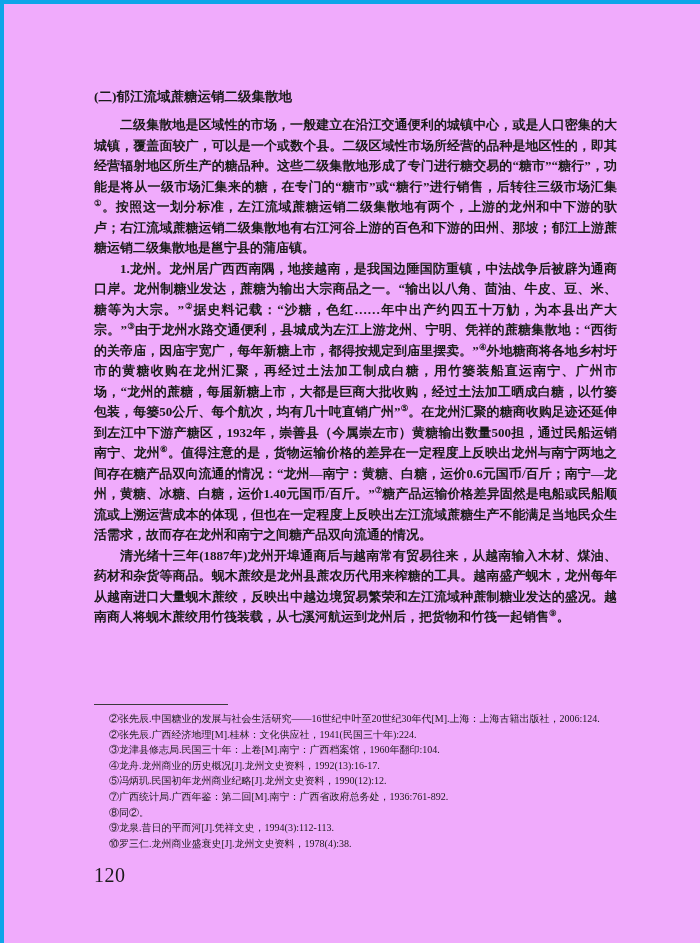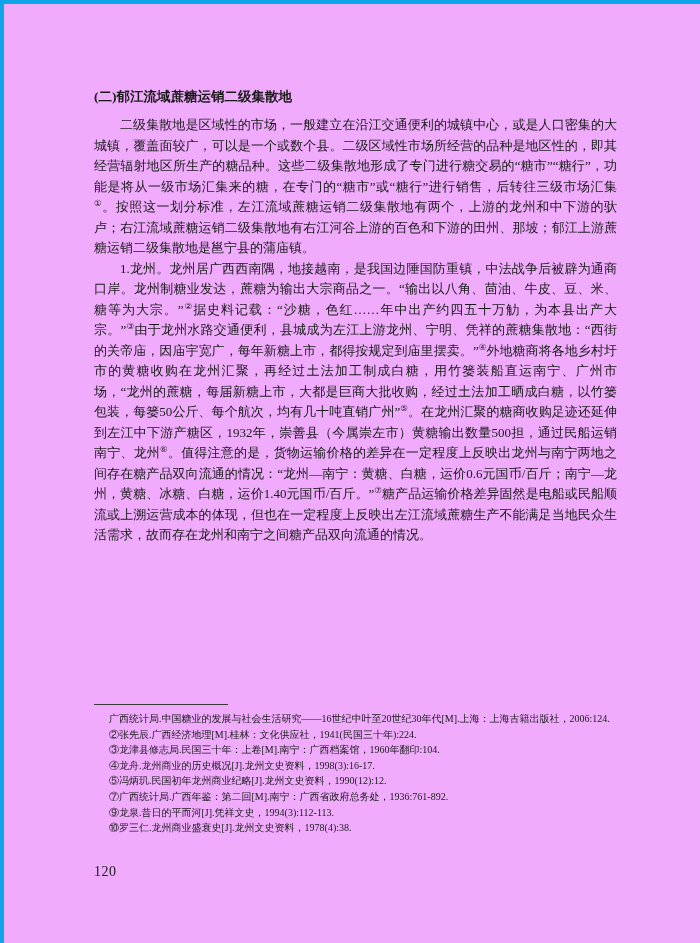--- a/index.html
+++ b/index.html
@@ -27,20 +27,21 @@
     font-weight:bold;
     margin:0 0 9px 0;
     line-height:18px;
   }
   .body-para{
     font-size:13px;
     line-height:20.5px;
     text-align:justify;
     text-indent:2em;
     margin:0;
+    font-weight:bold;
   }
   .fn-ref{
     font-size:8.5px;
     line-height:0;
     vertical-align:super;
   }
   .footnotes{
     position:absolute;
     left:90px;top:700px;
     width:523px;
@@ -52,44 +53,46 @@
   }
   .fn-item{
     font-size:10px;
     line-height:15.6px;
     text-indent:15px;
     text-align:justify;
   }
   .page-number{
     position:absolute;
     left:90px;top:860px;
-    font-size:14px;
+    font-size:20px;
     letter-spacing:0.5px;
   }
 </style>
 </head>
 <body>
 
 <div class="page">
   <div class="content">
     <h2 class="heading">(二)郁江流域蔗糖运销二级集散地</h2>
     <div>
         <p class="body-para">二级集散地是区域性的市场，一般建立在沿江交通便利的城镇中心，或是人口密集的大城镇，覆盖面较广，可以是一个或数个县。二级区域性市场所经营的品种是地区性的，即其经营辐射地区所生产的糖品种。这些二级集散地形成了专门进行糖交易的“糖市”“糖行”，功能是将从一级市场汇集来的糖，在专门的“糖市”或“糖行”进行销售，后转往三级市场汇集<sup class="fn-ref">①</sup>。按照这一划分标准，左江流域蔗糖运销二级集散地有两个，上游的龙州和中下游的驮卢；右江流域蔗糖运销二级集散地有右江河谷上游的百色和下游的田州、那坡；郁江上游蔗糖运销二级集散地是邕宁县的蒲庙镇。</p>
         <p class="body-para">1.龙州。龙州居广西西南隅，地接越南，是我国边陲国防重镇，中法战争后被辟为通商口岸。龙州制糖业发达，蔗糖为输出大宗商品之一。“输出以八角、茴油、牛皮、豆、米、糖等为大宗。”<sup class="fn-ref">②</sup>据史料记载：“沙糖，色红……年中出产约四五十万觔，为本县出产大宗。”<sup class="fn-ref">③</sup>由于龙州水路交通便利，县城成为左江上游龙州、宁明、凭祥的蔗糖集散地：“西街的关帝庙，因庙宇宽广，每年新糖上市，都得按规定到庙里摆卖。”<sup class="fn-ref">④</sup>外地糖商将各地乡村圩市的黄糖收购在龙州汇聚，再经过土法加工制成白糖，用竹篓装船直运南宁、广州市场，“龙州的蔗糖，每届新糖上市，大都是巨商大批收购，经过土法加工晒成白糖，以竹篓包装，每篓50公斤、每个航次，均有几十吨直销广州”<sup class="fn-ref">⑤</sup>。在龙州汇聚的糖商收购足迹还延伸到左江中下游产糖区，1932年，崇善县（今属崇左市）黄糖输出数量500担，通过民船运销南宁、龙州<sup class="fn-ref">⑥</sup>。值得注意的是，货物运输价格的差异在一定程度上反映出龙州与南宁两地之间存在糖产品双向流通的情况：“龙州—南宁：黄糖、白糖，运价0.6元国币/百斤；南宁—龙州，黄糖、冰糖、白糖，运价1.40元国币/百斤。”<sup class="fn-ref">⑦</sup>糖产品运输价格差异固然是电船或民船顺流或上溯运营成本的体现，但也在一定程度上反映出左江流域蔗糖生产不能满足当地民众生活需求，故而存在龙州和南宁之间糖产品双向流通的情况。</p>
+        <p class="body-para">清光绪十三年(1887年)龙州开埠通商后与越南常有贸易往来，从越南输入木材、煤油、药材和杂货等商品。蚬木蔗绞是龙州县蔗农历代用来榨糖的工具。越南盛产蚬木，龙州每年从越南进口大量蚬木蔗绞，反映出中越边境贸易繁荣和左江流域种蔗制糖业发达的盛况。越南商人将蚬木蔗绞用竹筏装载，从七溪河航运到龙州后，把货物和竹筏一起销售<sup class="fn-ref">⑨</sup>。</p>
       </div>
   </div>
 
   <div class="footnotes">
     <div class="fn-rule"></div>
     <div>
-        <div class="fn-item">广西统计局.中国糖业的发展与社会生活研究——16世纪中叶至20世纪30年代[M].上海：上海古籍出版社，2006:124.</div>
+        <div class="fn-item">②张先辰.中国糖业的发展与社会生活研究——16世纪中叶至20世纪30年代[M].上海：上海古籍出版社，2006:124.</div>
         <div class="fn-item">②张先辰.广西经济地理[M].桂林：文化供应社，1941(民国三十年):224.</div>
         <div class="fn-item">③龙津县修志局.民国三十年：上卷[M].南宁：广西档案馆，1960年翻印:104.</div>
-        <div class="fn-item">④龙舟.龙州商业的历史概况[J].龙州文史资料，1998(3):16-17.</div>
+        <div class="fn-item">④龙舟.龙州商业的历史概况[J].龙州文史资料，1992(13):16-17.</div>
         <div class="fn-item">⑤冯炳玑.民国初年龙州商业纪略[J].龙州文史资料，1990(12):12.</div>
         <div class="fn-item">⑦广西统计局.广西年鉴：第二回[M].南宁：广西省政府总务处，1936:761-892.</div>
+        <div class="fn-item">⑧同②。</div>
         <div class="fn-item">⑨龙泉.昔日的平而河[J].凭祥文史，1994(3):112-113.</div>
         <div class="fn-item">⑩罗三仁.龙州商业盛衰史[J].龙州文史资料，1978(4):38.</div>
       </div>
   </div>
 
   <div class="page-number">120</div>
 </div>
 
 </body></html>

